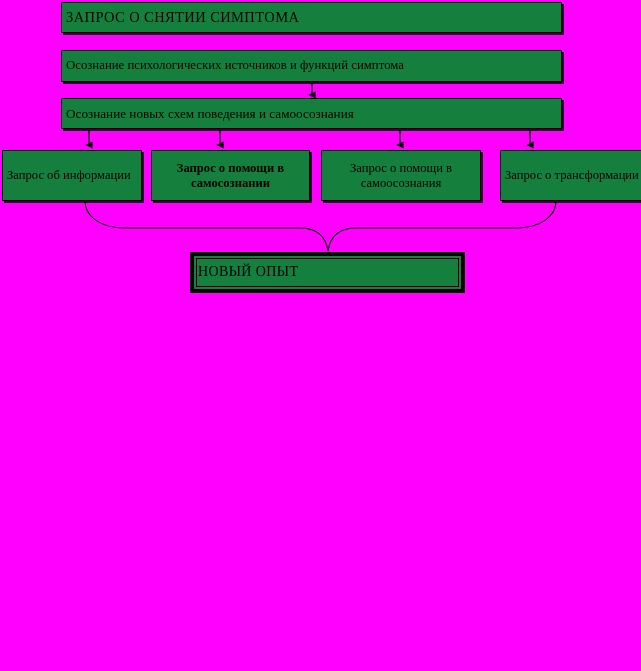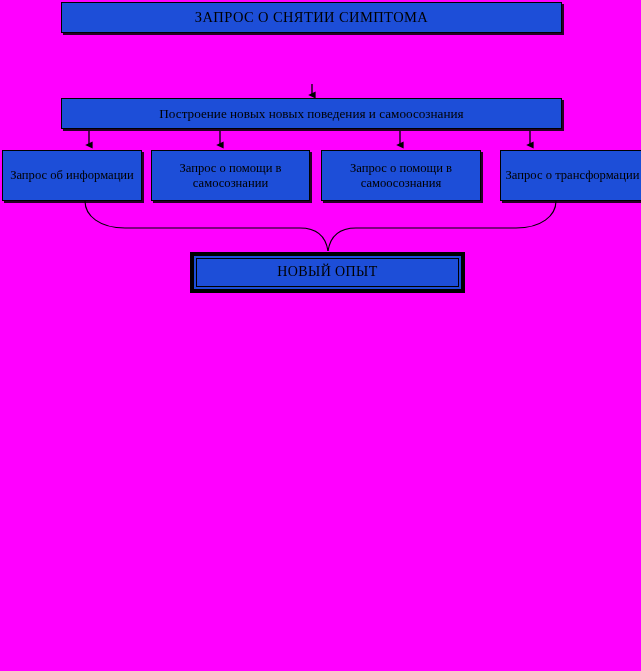--- a/index.html
+++ b/index.html
@@ -13,26 +13,26 @@
     font-family: "Liberation Serif", "DejaVu Serif", serif;
     overflow: hidden;
   }
   #diagram {
     position: relative;
     width: 641px;
     height: 671px;
   }
   .node {
     position: absolute;
-    background: #1d4ed8;
+    background: #15803d;
     border: 1px solid #000000;
     box-sizing: border-box;
     display: flex;
     align-items: center;
-    justify-content: center;
+    justify-content: flex-start;
     text-align: center;
     color: #000000;
     box-shadow: 2px 2px 0 0 rgba(0,0,0,0.85);
   }
   .node-label {
     display: block;
     line-height: 1.18;
     padding: 0 4px;
   }
 
@@ -64,21 +64,21 @@
     font-size: 13.2px;
   }
 
   
   .request-box {
     top: 150px;
     height: 51px;
     font-size: 12.6px;
   }
   #node-request-information { left: 2px;   width: 140px; }
-  #node-request-self-awareness { left: 151px; width: 159px; }
+  #node-request-self-awareness { left: 151px; width: 159px; font-weight: bold; }
   #node-request-self-development { left: 321px; width: 160px; }
   #node-request-transformation { left: 500px; width: 145px; }
 
   
   #node-new-experience {
     left: 190px;
     top: 252px;
     width: 275px;
     height: 41px;
     border: 4px solid #000000;
@@ -127,23 +127,26 @@
 
     <path d="M85,201 C85,216 100,228 125,228 L300,228 C318,228 326,238 328,251" fill="none" stroke="#000000" stroke-width="1.15"></path>
 
     <path d="M556,201 C556,216 541,228 516,228 L356,228 C338,228 330,238 328,251" fill="none" stroke="#000000" stroke-width="1.15"></path>
   </svg>
 
   <div class="node" id="node-symptom-request">
     <span class="node-label">ЗАПРОС О СНЯТИИ СИМПТОМА</span>
   </div>
 
+  <div class="node" id="node-awareness">
+    <span class="node-label">Осознание психологических источников и функций симптома</span>
+  </div>
 
   <div class="node" id="node-new-schemes">
-    <span class="node-label">Построение новых новых поведения и самоосознания</span>
+    <span class="node-label">Осознание новых схем поведения и самоосознания</span>
   </div>
 
   <div class="node request-box" id="node-request-information">
     <span class="node-label">Запрос об информации</span>
   </div>
   <div class="node request-box" id="node-request-self-awareness">
     <span class="node-label">Запрос о помощи в самосознании</span>
   </div>
   <div class="node request-box" id="node-request-self-development">
     <span class="node-label">Запрос о помощи в самоосознания</span>

